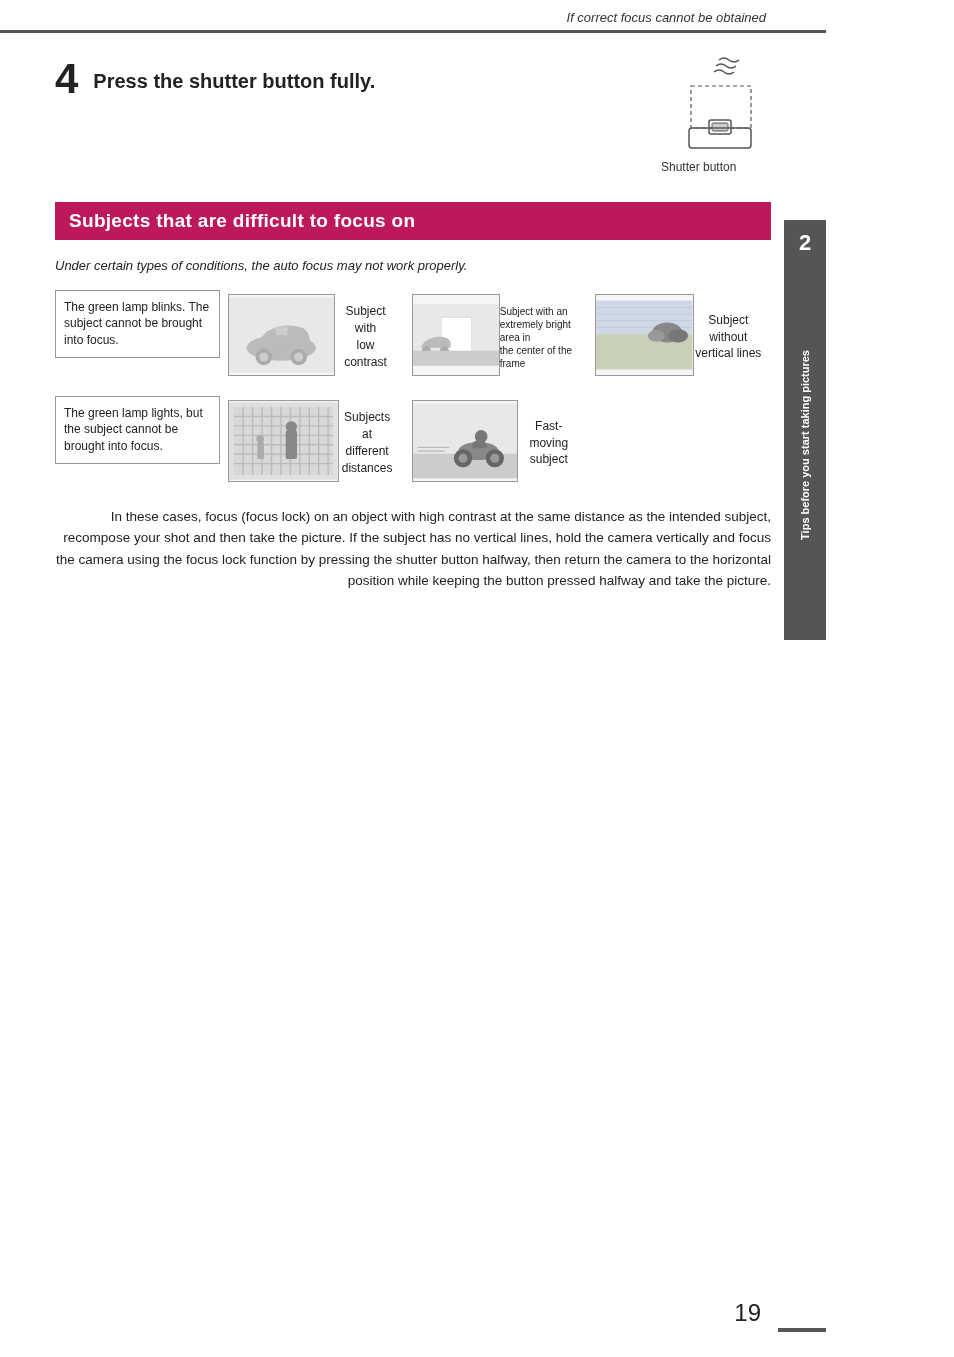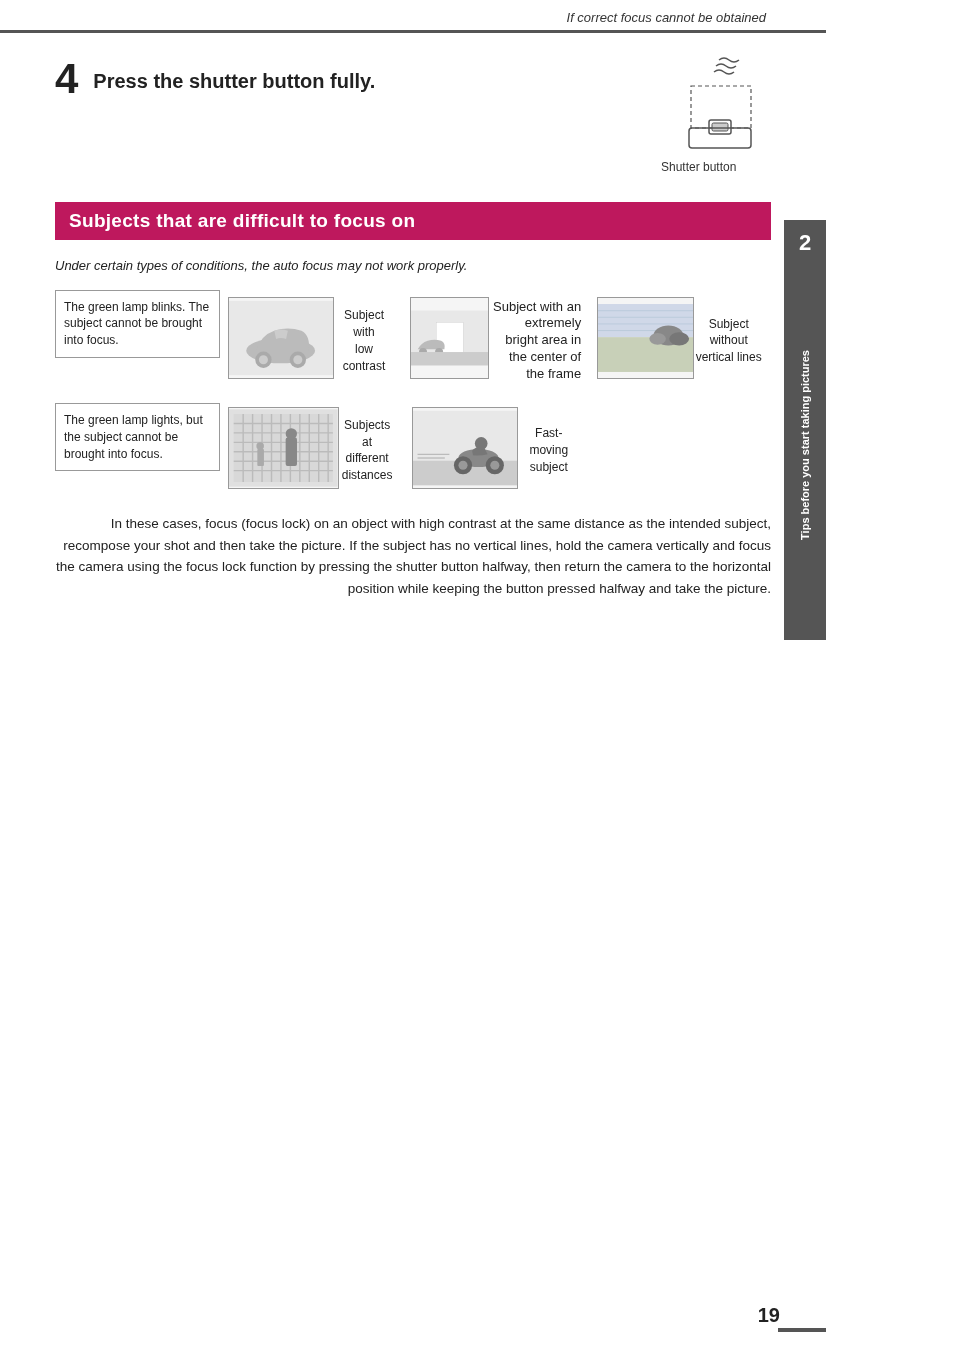--- a/index.html
+++ b/index.html
@@ -73,23 +73,23 @@
       transform: rotate(180deg);
       text-align: center;
       line-height: 1.3;
       margin-top: 30px;
     }
 
     
     .page-number {
       position: absolute;
       bottom: 30px;
-      right: 46px;
-      font-size: 20px;
-      font-weight: bold;
+      right: 65px;
+      font-size: 24px;
+      font-weight: normal;
       color: #222;
     }
     .page-number-bar {
       position: absolute;
       bottom: 25px;
       right: 0;
       width: 48px;
       height: 4px;
       background: #555;
     }
@@ -202,23 +202,23 @@
 
     .subject-label {
       font-size: 12px;
       color: #222;
       text-align: center;
       margin-top: 5px;
       line-height: 1.4;
     }
 
     .subject-label-small {
-      font-size: 13px;
-      color: #222;
-      text-align: right;
+      font-size: 10px;
+      color: #222;
+      text-align: left;
       margin-top: 5px;
       line-height: 1.3;
     }
 
     
     .subjects-grid-row2 {
       display: grid;
       grid-template-columns: 165px 1fr 1fr 1fr;
       gap: 0;
       margin-top: 16px;

